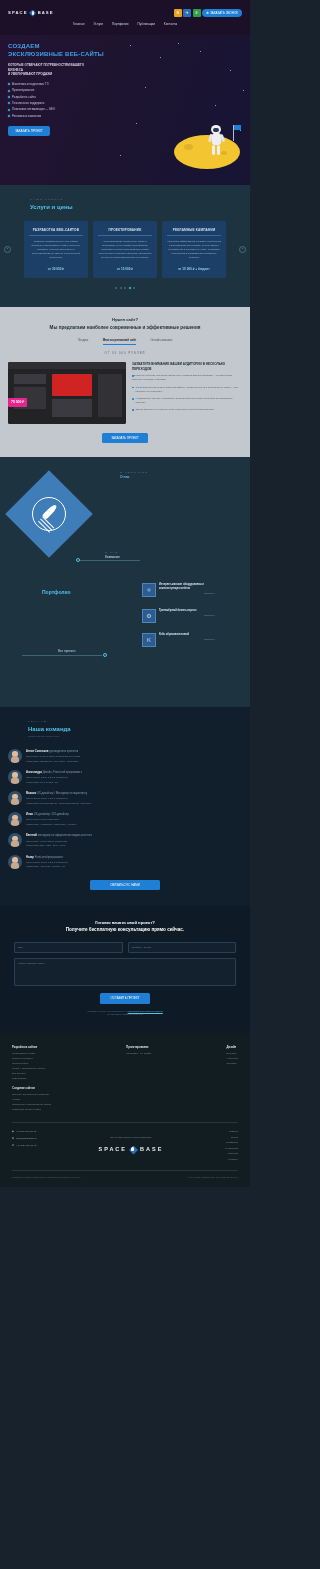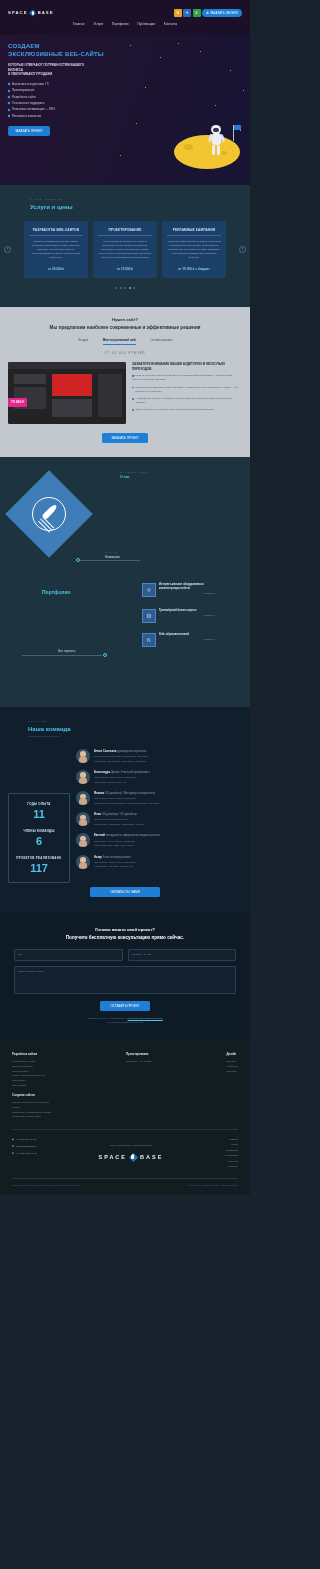--- a/index.html
+++ b/index.html
@@ -379,34 +379,20 @@
     <div class="node" style="left:103px;top:196px"></div>
   </div>
 
   <div class="team">
     <div class="team-head">
       <div class="eyebrow">КОМАНДА</div>
       <div class="sec-title">Наша команда</div>
       <div class="team-sub">Профессионалы своего дела</div>
     </div>
     <div class="team-wrap">
-      <div class="stats">
-        <div class="stat">
-          <div class="lb">ГОДЫ ОПЫТА</div>
-          <div class="nm">11</div>
-        </div>
-        <div class="stat">
-          <div class="lb">ЧЛЕНЫ КОМАНДЫ</div>
-          <div class="nm">6</div>
-        </div>
-        <div class="stat">
-          <div class="lb">ПРОЕКТОВ РЕАЛИЗОВАНО</div>
-          <div class="nm">117</div>
-        </div>
-      </div>
       <div class="members">
         <div class="member">
           <div class="ava"></div>
           <div class="m-tx">
             <b>Антон Смольков</b>
             <span>руководитель проектов</span>
             <p>Опыт более 11 лет в сфере разработки веб-и SEO</p>
             <p>Экспертиза: Управление / веб-сайты / Маркетинг</p>
           </div>
         </div>

